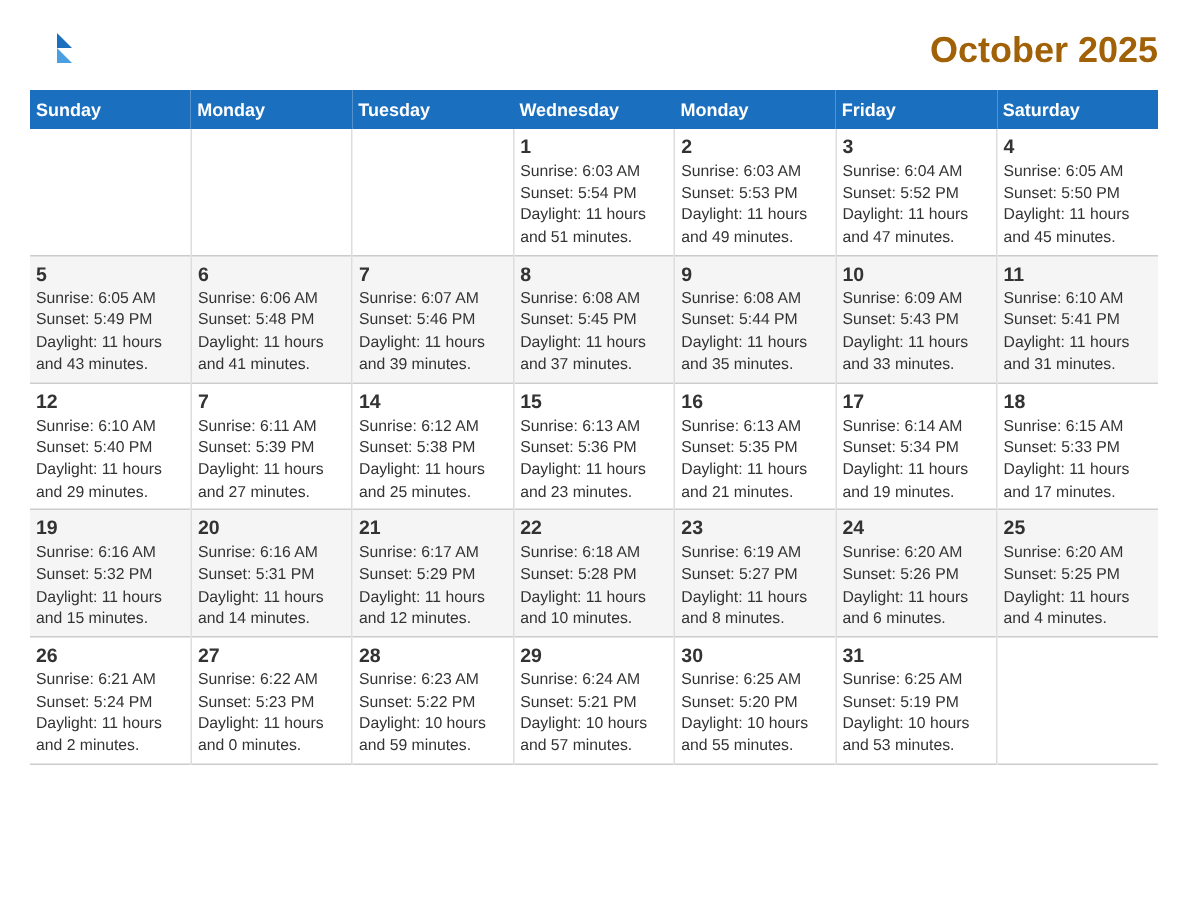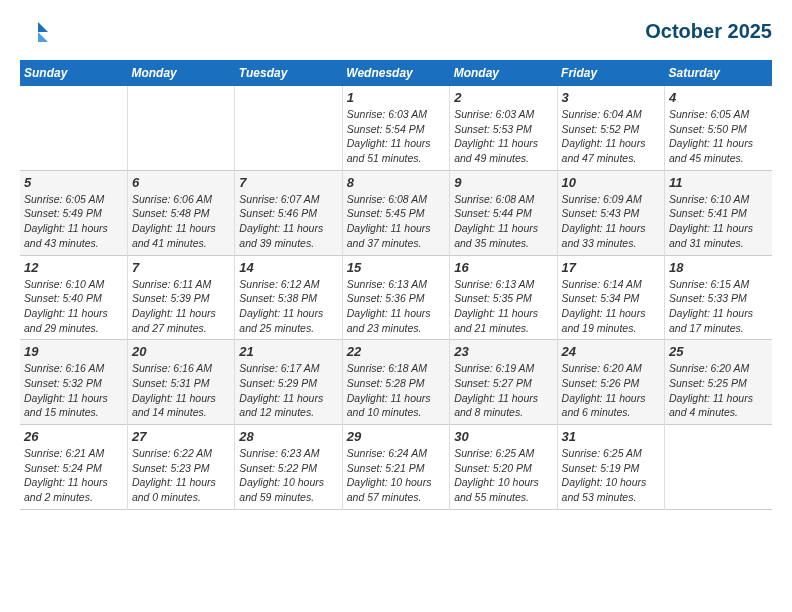--- a/index.html
+++ b/index.html
@@ -33,34 +33,33 @@
       width: 30px;
       height: 30px;
       margin-right: 6px;
       position: relative;
       top: -2px;
     }
     .title-block {
       text-align: right;
     }
     .title-block h1 {
-      font-size: 20px;
-      font-weight: bold;
-      color: #0c4a6e;
+      font-size: 24px;
+      font-weight: bold;
+      color: #a16207;
     }
     .title-block h2 {
       font-size: 14px;
       font-weight: normal;
       color: #555;
     }
     table {
       width: 100%;
       border-collapse: collapse;
       font-size: 11px;
-      font-style: italic;
     }
     thead tr th {
       background-color: #1a6fbf;
       color: #fff;
       padding: 6px 4px;
       text-align: left;
       font-size: 12px;
       font-weight: bold;
     }
     tbody tr {

